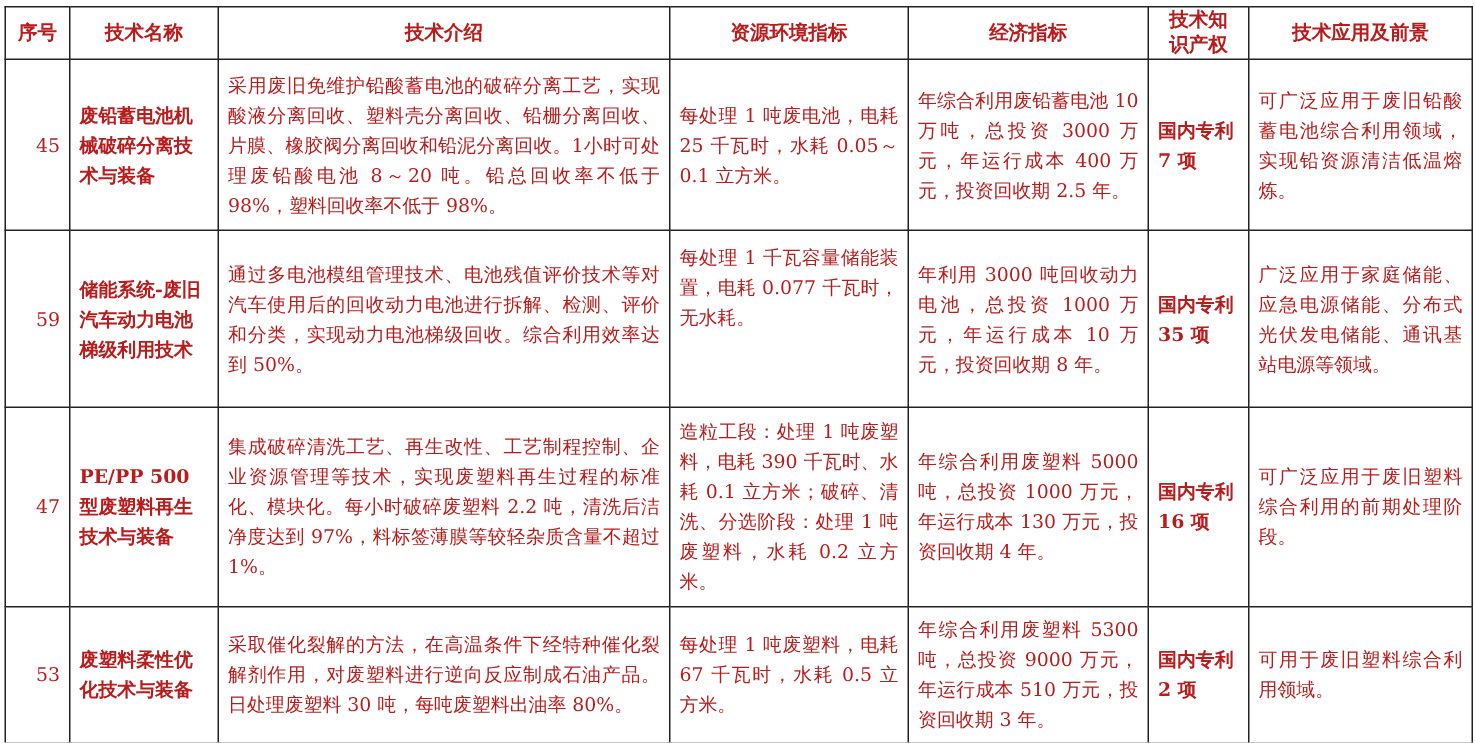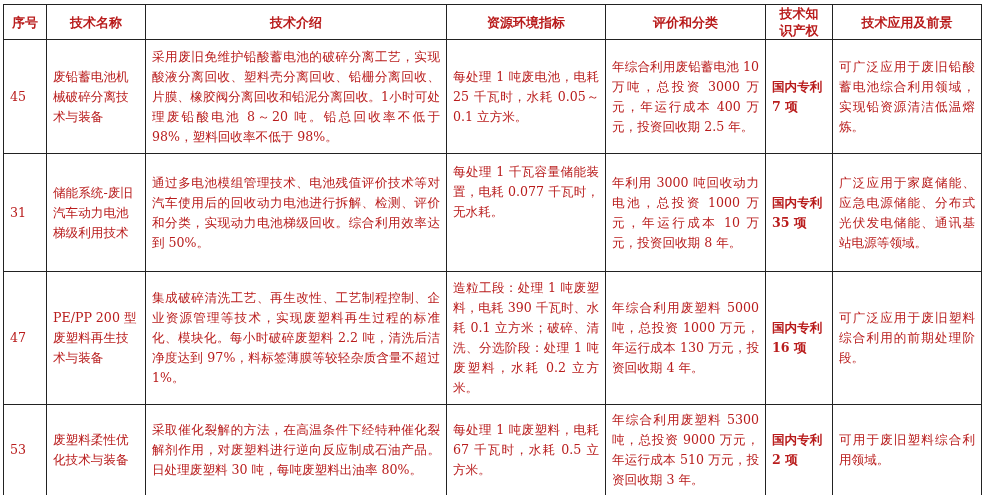--- a/index.html
+++ b/index.html
@@ -20,22 +20,22 @@
   }
   .tbl th {
     font-family: "DejaVu Sans", "Liberation Sans", sans-serif;
     font-weight: bold;
     font-size: 13px;
     line-height: 17px;
     text-align: center;
     height: 34px;
     padding: 0 3px;
   }
-  .c-no { text-align: left; }
-  .c-name { padding-left: 8px; padding-right: 5px; }
+  .c-no { text-align: right; }
+  .c-name { padding-left: 8px; padding-right: 5px; font-weight: bold; }
   .c-ip { padding-left: 8px; font-weight: bold; }
   .row45 td { height: 113px; }
   .row46 td { height: 109px; }
   .row47 td { height: 132px; }
   .row48 td { height: 90px; }
   .just { text-align: justify; }
 </style>
 </head>
 <body>
 
@@ -48,50 +48,50 @@
     <col style="width:160px">
     <col style="width:67px">
     <col style="width:149px">
   </colgroup>
   <thead>
     <tr>
       <th>序号</th>
       <th>技术名称</th>
       <th>技术介绍</th>
       <th>资源环境指标</th>
-      <th>评价和分类</th>
+      <th>经济指标</th>
       <th>
         <span>技术知</span><br>
         <span>识产权</span>
       </th>
       <th>技术应用及前景</th>
     </tr>
   </thead>
   <tbody>
     <tr class="row45">
       <td class="c-no">45</td>
       <td class="c-name">废铅蓄电池机械破碎分离技术与装备</td>
       <td class="just">采用废旧免维护铅酸蓄电池的破碎分离工艺，实现酸液分离回收、塑料壳分离回收、铅栅分离回收、片膜、橡胶阀分离回收和铅泥分离回收。1小时可处理废铅酸电池 8～20 吨。铅总回收率不低于 98%，塑料回收率不低于 98%。</td>
       <td class="just">每处理 1 吨废电池，电耗 25 千瓦时，水耗 0.05～0.1 立方米。</td>
       <td class="just">年综合利用废铅蓄电池 10 万吨，总投资 3000 万元，年运行成本 400 万元，投资回收期 2.5 年。</td>
       <td class="c-ip">国内专利 7 项</td>
       <td class="just">可广泛应用于废旧铅酸蓄电池综合利用领域，实现铅资源清洁低温熔炼。</td>
     </tr>
     <tr class="row46">
-      <td class="c-no">31</td>
+      <td class="c-no">59</td>
       <td class="c-name">储能系统-废旧汽车动力电池梯级利用技术</td>
       <td class="just">通过多电池模组管理技术、电池残值评价技术等对汽车使用后的回收动力电池进行拆解、检测、评价和分类，实现动力电池梯级回收。综合利用效率达到 50%。</td>
       <td class="just" style="vertical-align:top;padding-top:8px">每处理 1 千瓦容量储能装置，电耗 0.077 千瓦时，无水耗。</td>
       <td class="just">年利用 3000 吨回收动力电池，总投资 1000 万元，年运行成本 10 万元，投资回收期 8 年。</td>
       <td class="c-ip">国内专利 35 项</td>
       <td class="just">广泛应用于家庭储能、应急电源储能、分布式光伏发电储能、通讯基站电源等领域。</td>
     </tr>
     <tr class="row47">
       <td class="c-no">47</td>
-      <td class="c-name">PE/PP 200 型废塑料再生技术与装备</td>
+      <td class="c-name">PE/PP 500 型废塑料再生技术与装备</td>
       <td class="just">集成破碎清洗工艺、再生改性、工艺制程控制、企业资源管理等技术，实现废塑料再生过程的标准化、模块化。每小时破碎废塑料 2.2 吨，清洗后洁净度达到 97%，料标签薄膜等较轻杂质含量不超过 1%。</td>
       <td class="just">造粒工段：处理 1 吨废塑料，电耗 390 千瓦时、水耗 0.1 立方米；破碎、清洗、分选阶段：处理 1 吨废塑料，水耗 0.2 立方米。</td>
       <td class="just">年综合利用废塑料 5000 吨，总投资 1000 万元，年运行成本 130 万元，投资回收期 4 年。</td>
       <td class="c-ip">国内专利 16 项</td>
       <td class="just">可广泛应用于废旧塑料综合利用的前期处理阶段。</td>
     </tr>
     <tr class="row48">
       <td class="c-no">53</td>
       <td class="c-name">废塑料柔性优化技术与装备</td>
       <td class="just">采取催化裂解的方法，在高温条件下经特种催化裂解剂作用，对废塑料进行逆向反应制成石油产品。日处理废塑料 30 吨，每吨废塑料出油率 80%。</td>

